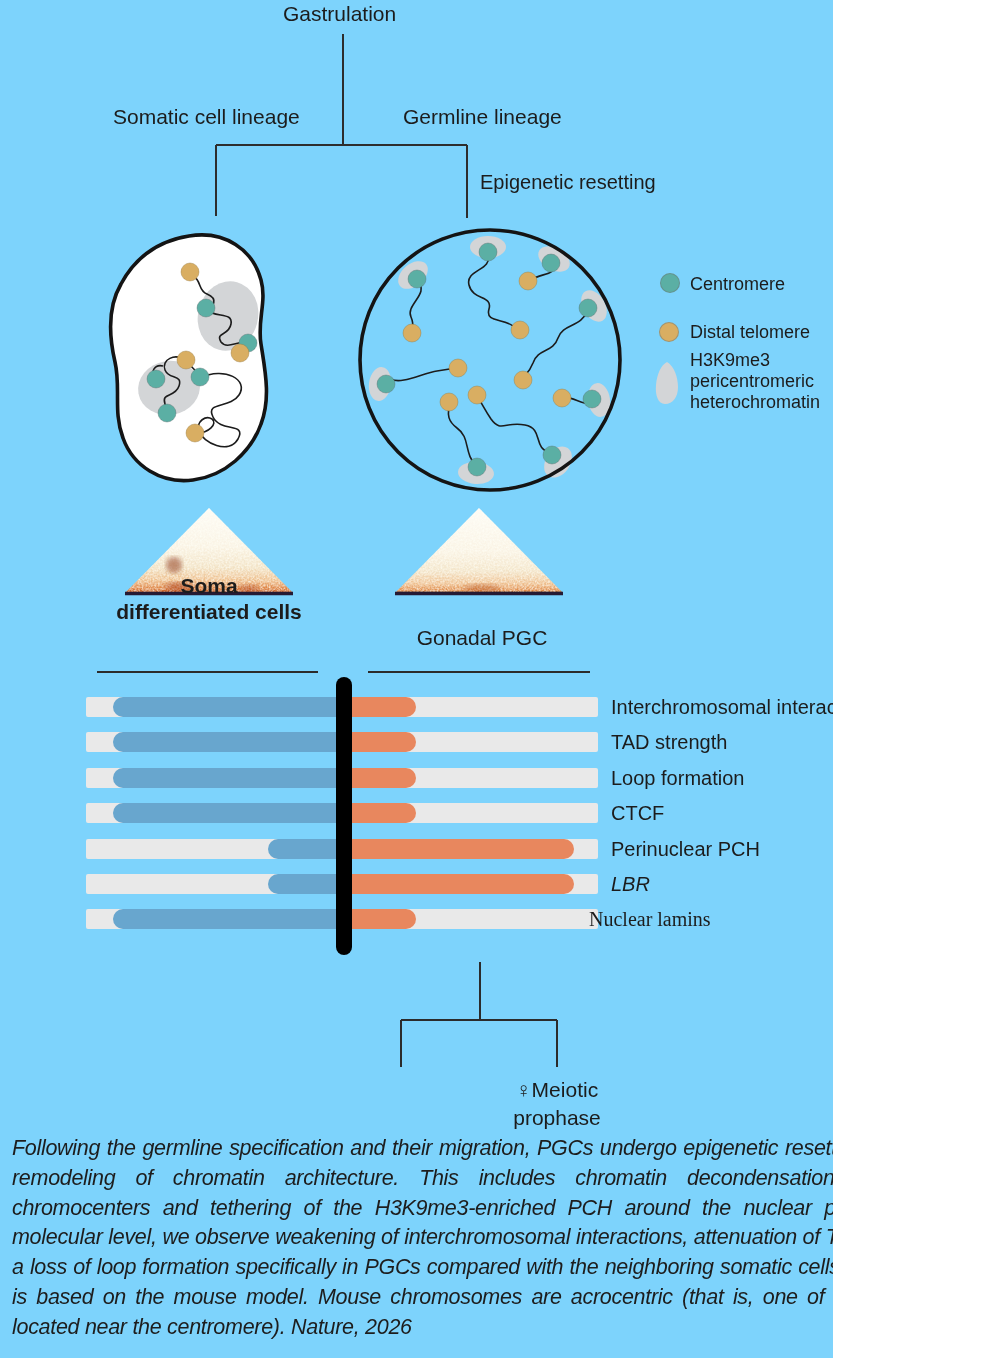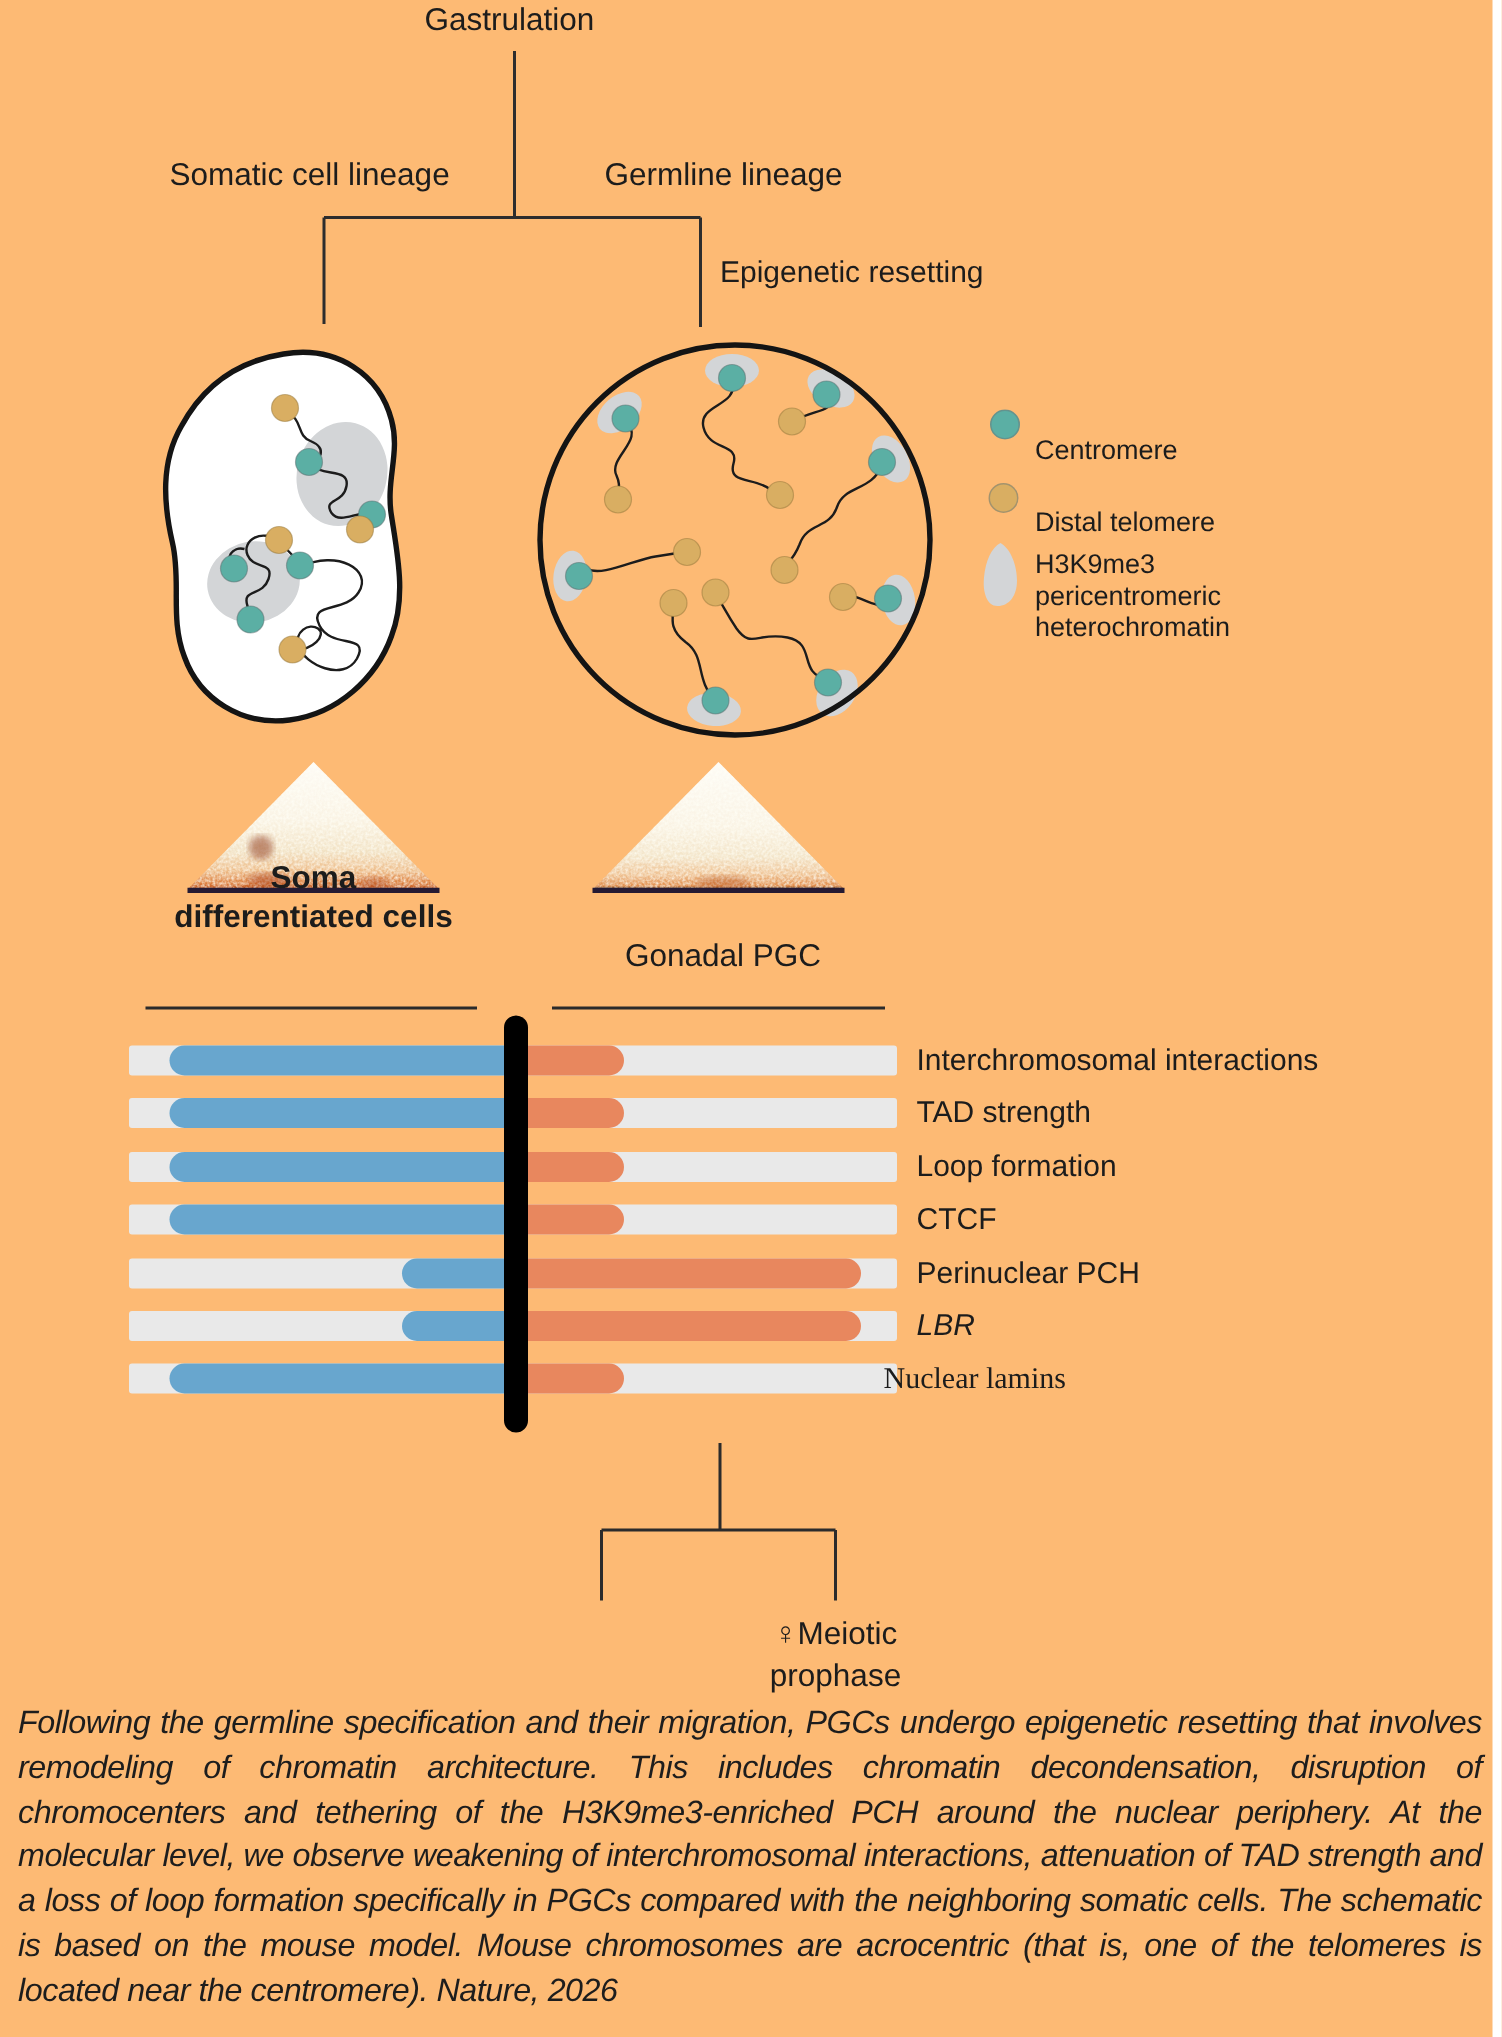--- a/index.html
+++ b/index.html
@@ -1,26 +1,26 @@
 <!DOCTYPE html>
 <html style="--soma-bar: #68a6ce; --pgc-bar: #e8875e; --centromere: #5bafa4; --distal-telomere: #d9ae62; --heterochromatin: #d3d5d7; --bar-track: #e9e9e9; --divider: #000000; --ink: #1c1c1c;"><head>
 <meta charset="utf-8">
 <style>
   :root{
     --soma-bar:#68a6ce; --pgc-bar:#e8875e; --centromere:#5bafa4; --distal-telomere:#d9ae62;
     --heterochromatin:#d3d5d7; --bar-track:#e9e9e9; --divider:#000000; --ink:#1c1c1c;
   }
   html,body{margin:0;padding:0;background:#fff;}
-  .figure{position:relative;width:995px;height:1358px;background:#fdba74;overflow:hidden;
+  .figure{position:relative;width:833px;height:1358px;background:#7dd3fc;overflow:hidden;
           font-family:"Liberation Sans","DejaVu Sans",sans-serif;color:var(--ink);}
   .abs{position:absolute;}
   .preline{white-space:pre-line;}
   .lbl{font-size:21px;line-height:25px;color:var(--ink);}
   .lbl-c{text-align:center;}
-  .legend-text{font-size:18px;line-height:21px;margin-top:16px;}
+  .legend-text{font-size:18px;line-height:21px;}
   .overline{position:absolute;height:2px;background:#2b2b2b;}
   .cmp-track{position:absolute;background:var(--bar-track);border-radius:2px;z-index:1;}
   .cmp-bar{position:absolute;border-radius:10px;z-index:2;}
   .cmp-bar.soma{background:var(--soma-bar);}
   .cmp-bar.pgc{background:var(--pgc-bar);}
   .cmp-label{position:absolute;font-size:20px;line-height:26px;z-index:1;}
   .divider-bar{position:absolute;left:336px;top:677px;width:16px;height:278px;border-radius:9px;
                background:var(--divider);z-index:3;}
   .caption{position:absolute;left:12px;top:1134px;width:976px;font-size:21.5px;line-height:29.8px;
            letter-spacing:-0.3px;text-align:justify;color:#1d1d1d;font-style:italic;}

